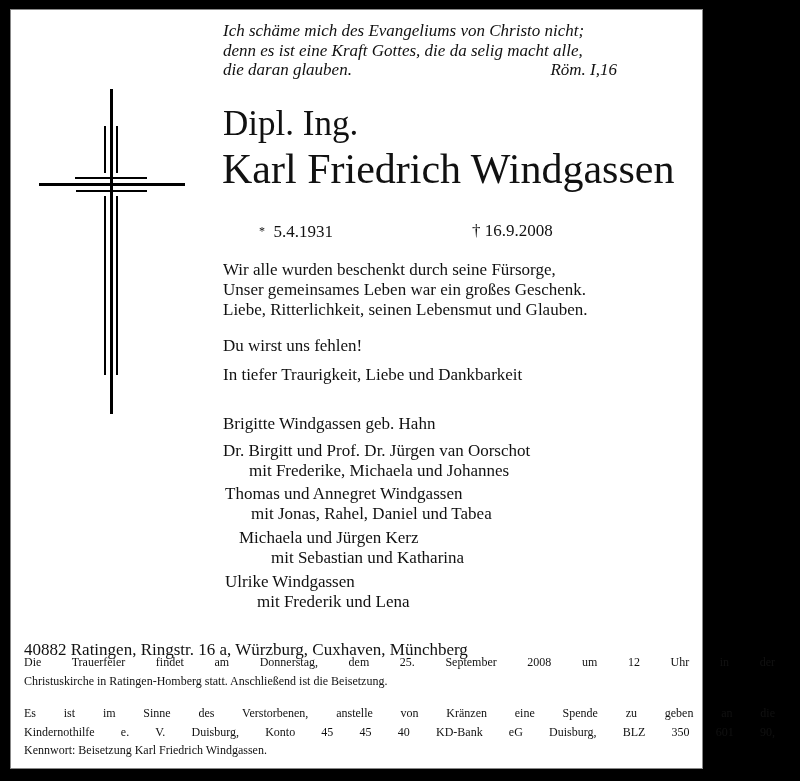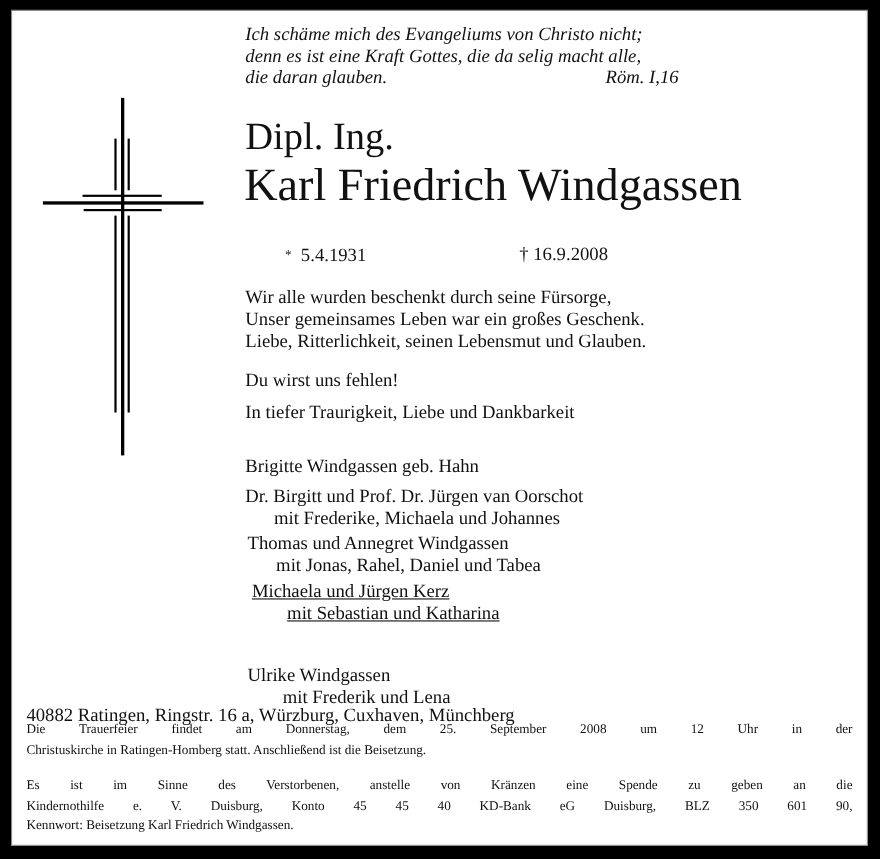--- a/index.html
+++ b/index.html
@@ -3,21 +3,21 @@
 <meta charset="utf-8">
 <style>
   html, body { margin: 0; padding: 0; }
   body {
     width: 800px; height: 781px; background: #000000;
     position: relative; overflow: hidden;
     font-family: "Liberation Serif", "DejaVu Serif", serif;
     color: #111111;
   }
   .panel {
-    position: absolute; left: 10px; top: 9px; width: 779px; height: 760px;
+    position: absolute; left: 10px; top: 9px; width: 693px; height: 760px;
     background: #ffffff; border: 1px solid #888888; box-sizing: border-box;
   }
   .abs { position: absolute; white-space: nowrap; }
   .verse { font-style: italic; font-size: 17px; line-height: 19.5px; }
   .verse-line { display: block; position: relative; width: 394px; }
   .verse-ref { position: absolute; right: 0; top: 0; }
   .title1 { font-size: 35px; line-height: 40px; }
   .title2 { font-size: 42px; line-height: 40px; }
   .body17 { font-size: 17px; line-height: 20px; margin-top: 16px; }
   .indent { padding-left: 26px; }
@@ -80,26 +80,26 @@
   <div class="abs body17" style="left:212px; top:415px;">
     <div>Dr. Birgitt und Prof. Dr. Jürgen van Oorschot</div>
     <div class="indent">mit Frederike, Michaela und Johannes</div>
   </div>
 
   <div class="abs body17" style="left:214px; top:458px;">
     <div>Thomas und Annegret Windgassen</div>
     <div class="indent">mit Jonas, Rahel, Daniel und Tabea</div>
   </div>
 
-  <div class="abs body17" style="left:218px; top:502px;text-decoration:underline;">
+  <div class="abs body17" style="left:228px; top:502px;">
     <div>Michaela und Jürgen Kerz</div>
     <div class="indent" style="padding-left:32px;text-align:center;">mit Sebastian und Katharina</div>
   </div>
 
-  <div class="abs body17" style="left:214px; top:578px;font-family:Liberation Serif, serif;">
+  <div class="abs body17" style="left:214px; top:546px;font-family:Liberation Serif, serif;">
     <div>Ulrike Windgassen</div>
     <div class="indent" style="padding-left:32px;">mit Frederik und Lena</div>
   </div>
 
   <div class="abs body17" style="left:13px; top:614px;">40882 Ratingen, Ringstr. 16 a, Würzburg, Cuxhaven, Münchberg</div>
 
   <div class="justify" style="top:643px;">
     <span class="jline">Die Trauerfeier findet am Donnerstag, dem 25. September 2008 um 12 Uhr in der</span>
     <span class="jline last">Christuskirche in Ratingen-Homberg statt. Anschließend ist die Beisetzung.</span>
   </div>

